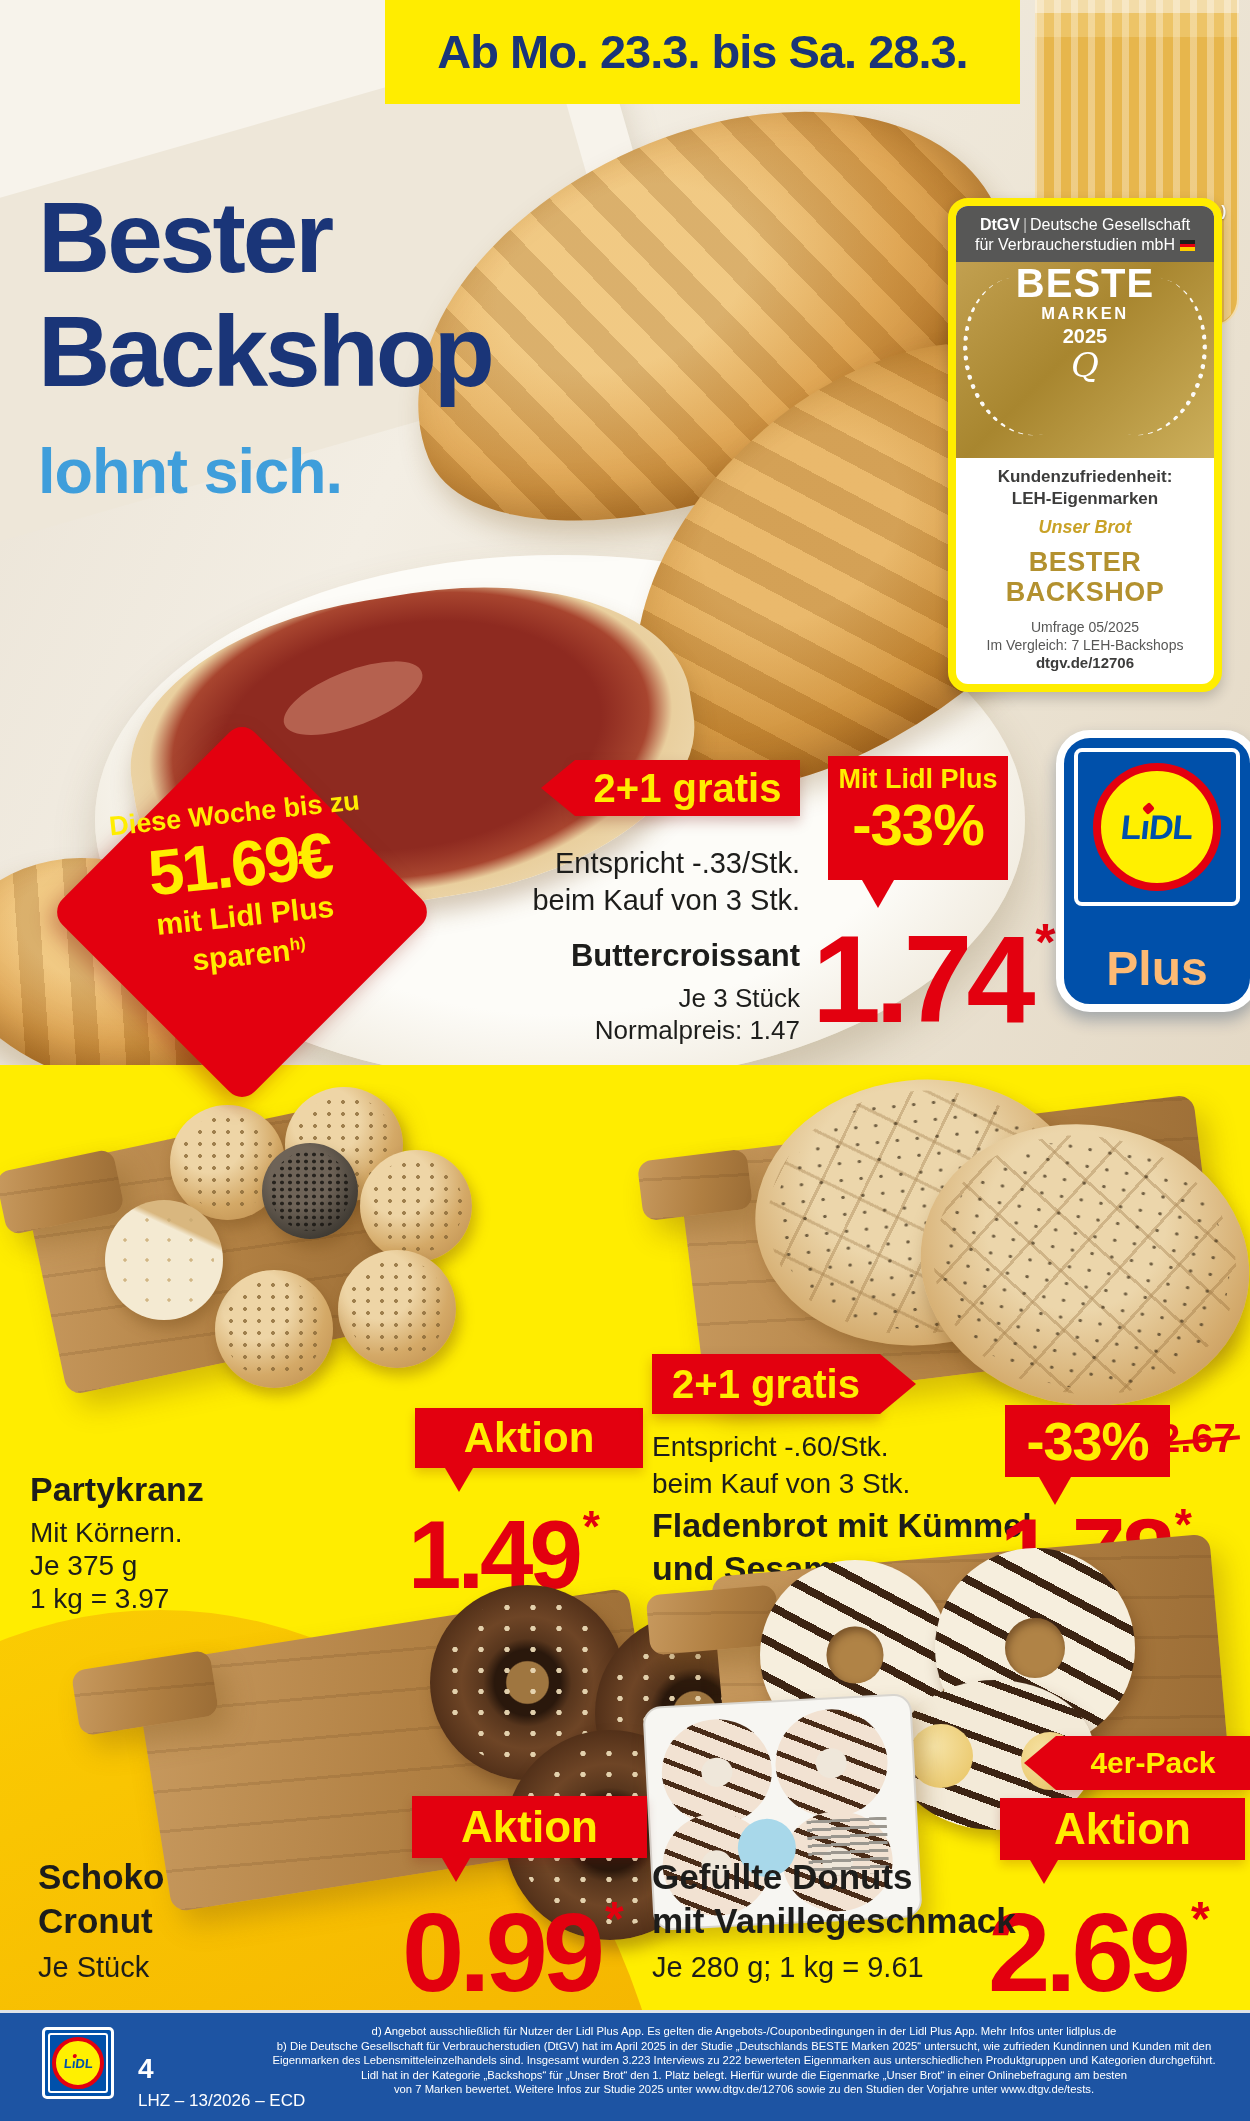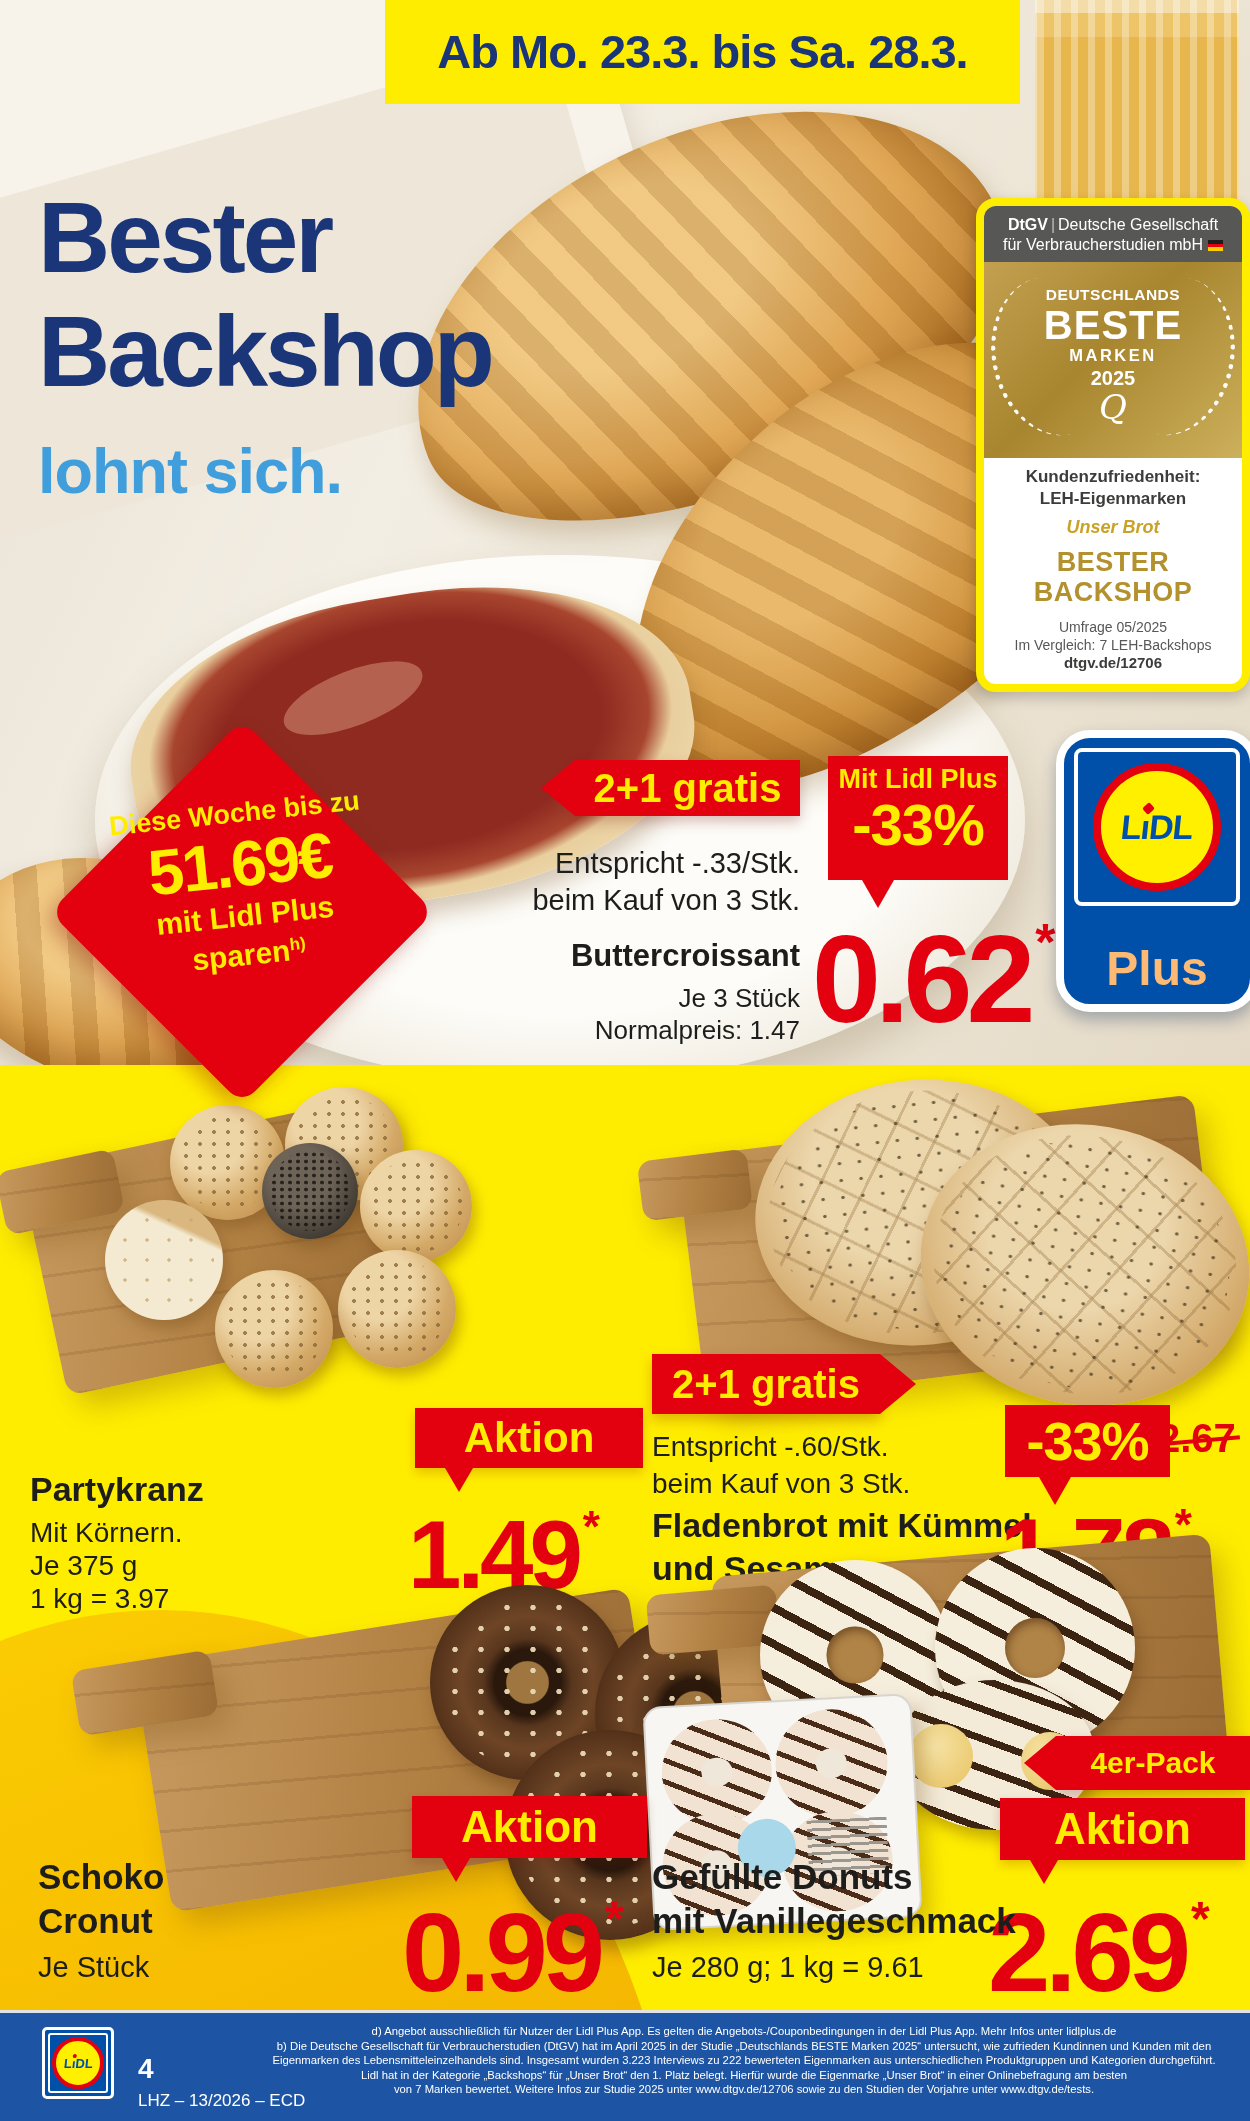--- a/index.html
+++ b/index.html
@@ -35,21 +35,21 @@
   .jam-shine{position:absolute;left:28%;top:22%;width:26%;height:18%;border-radius:50%;
              background:rgba(255,200,170,.35);transform:rotate(-12deg);}
   
   .date-banner{left:385px;top:0;width:635px;height:104px;background:#ffed00;text-align:center;}
   .date-banner span{display:inline-block;line-height:104px;font-size:47px;font-weight:700;color:#1a3578;letter-spacing:-1px;}
   
   .headline{left:38px;top:180px;width:700px;color:#1a3578;font-weight:700;font-size:100px;line-height:114px;letter-spacing:-3px;}
   .tagline{left:38px;top:435px;width:600px;color:#3f9edb;font-weight:700;font-size:63px;letter-spacing:-1px;}
   
   .badge{left:948px;top:198px;width:258px;height:478px;background:#fff;border:8px solid #ffed00;border-radius:20px;
-         box-shadow:0 6px 14px rgba(0,0,0,.2);overflow:hidden;margin-left:28px;}
+         box-shadow:0 6px 14px rgba(0,0,0,.2);overflow:hidden;}
   .badge-foot{left:1212px;top:202px;color:#fff;font-size:15px;font-weight:700;text-shadow:0 1px 2px rgba(0,0,0,.35);}
   .badge-head{background:#575756;color:#fff;padding:9px 8px 7px;font-size:16px;line-height:20px;text-align:center;}
   .badge-head .dt{font-weight:700;}
   .badge-head .sep{opacity:.6;padding:0 3px;}
   .flag-icon{display:inline-block;width:15px;height:11px;margin-left:5px;vertical-align:-1px;
              background:linear-gradient(#1d1d1b 0 33%,#e3000f 33% 66%,#ffce00 66% 100%);}
   .badge-gold{position:relative;height:196px;text-align:center;color:#fff;
               background:linear-gradient(135deg,#c2a050 0%,#a8862f 45%,#cdb05c 100%);}
   .wreath-arc{position:absolute;border-radius:50%;width:120px;height:160px;}
   .wl{left:8px;top:14px;border-left:5px dotted rgba(255,255,255,.95);transform:rotate(-12deg);}
@@ -246,21 +246,20 @@
         <div>
           <span class="dt">DtGV</span><span class="sep">|</span><span>Deutsche Gesellschaft</span>
         </div>
         <div>
           <span>für Verbraucherstudien mbH</span><span class="flag-icon"></span>
         </div>
       </div>
       <div class="badge-gold">
         <div class="wreath-arc wl"></div>
         <div class="wreath-arc wr"></div>
-        <div class="seal-l1">DEUTSCHLANDS</div>
         <div class="seal-l2">BESTE</div>
         <div class="seal-l3">MARKEN</div>
         <div class="seal-year">2025</div>
         <div class="seal-q">Q</div>
       </div>
       <div class="badge-white">
         <div class="cat">Kundenzufriedenheit:</div>
         <div class="cat">LEH-Eigenmarken</div>
         <div class="brand">Unser Brot</div>
         <div class="award">BESTER</div>
@@ -281,21 +280,21 @@
     <div class="abs o1-name blk">Buttercroissant</div>
     <div class="abs o1-sub blk">
       <div>Je 3 Stück</div>
       <div>Normalpreis: 1.47</div>
     </div>
     <div class="abs disc-box mlp-box">
       <div class="mlp-label">Mit Lidl Plus</div>
       <div class="mlp-disc">-33%</div>
     </div>
     <div class="abs price price-hero">
-      <span>0.62</span><span class="ast">*</span>
+      <span>1.74</span><span class="ast">*</span>
     </div>
     <div class="abs hero-foot">d)</div>
     <div class="abs old-hero strike">1.47</div>
 
     <div class="abs lidl-plus">
       <div class="lp-frame">
         <div class="lp-circle">
           <div class="lp-word">
             <span>L</span>
               <span class="lp-i"><span>ı</span><i class="lp-dot"></i></span>

